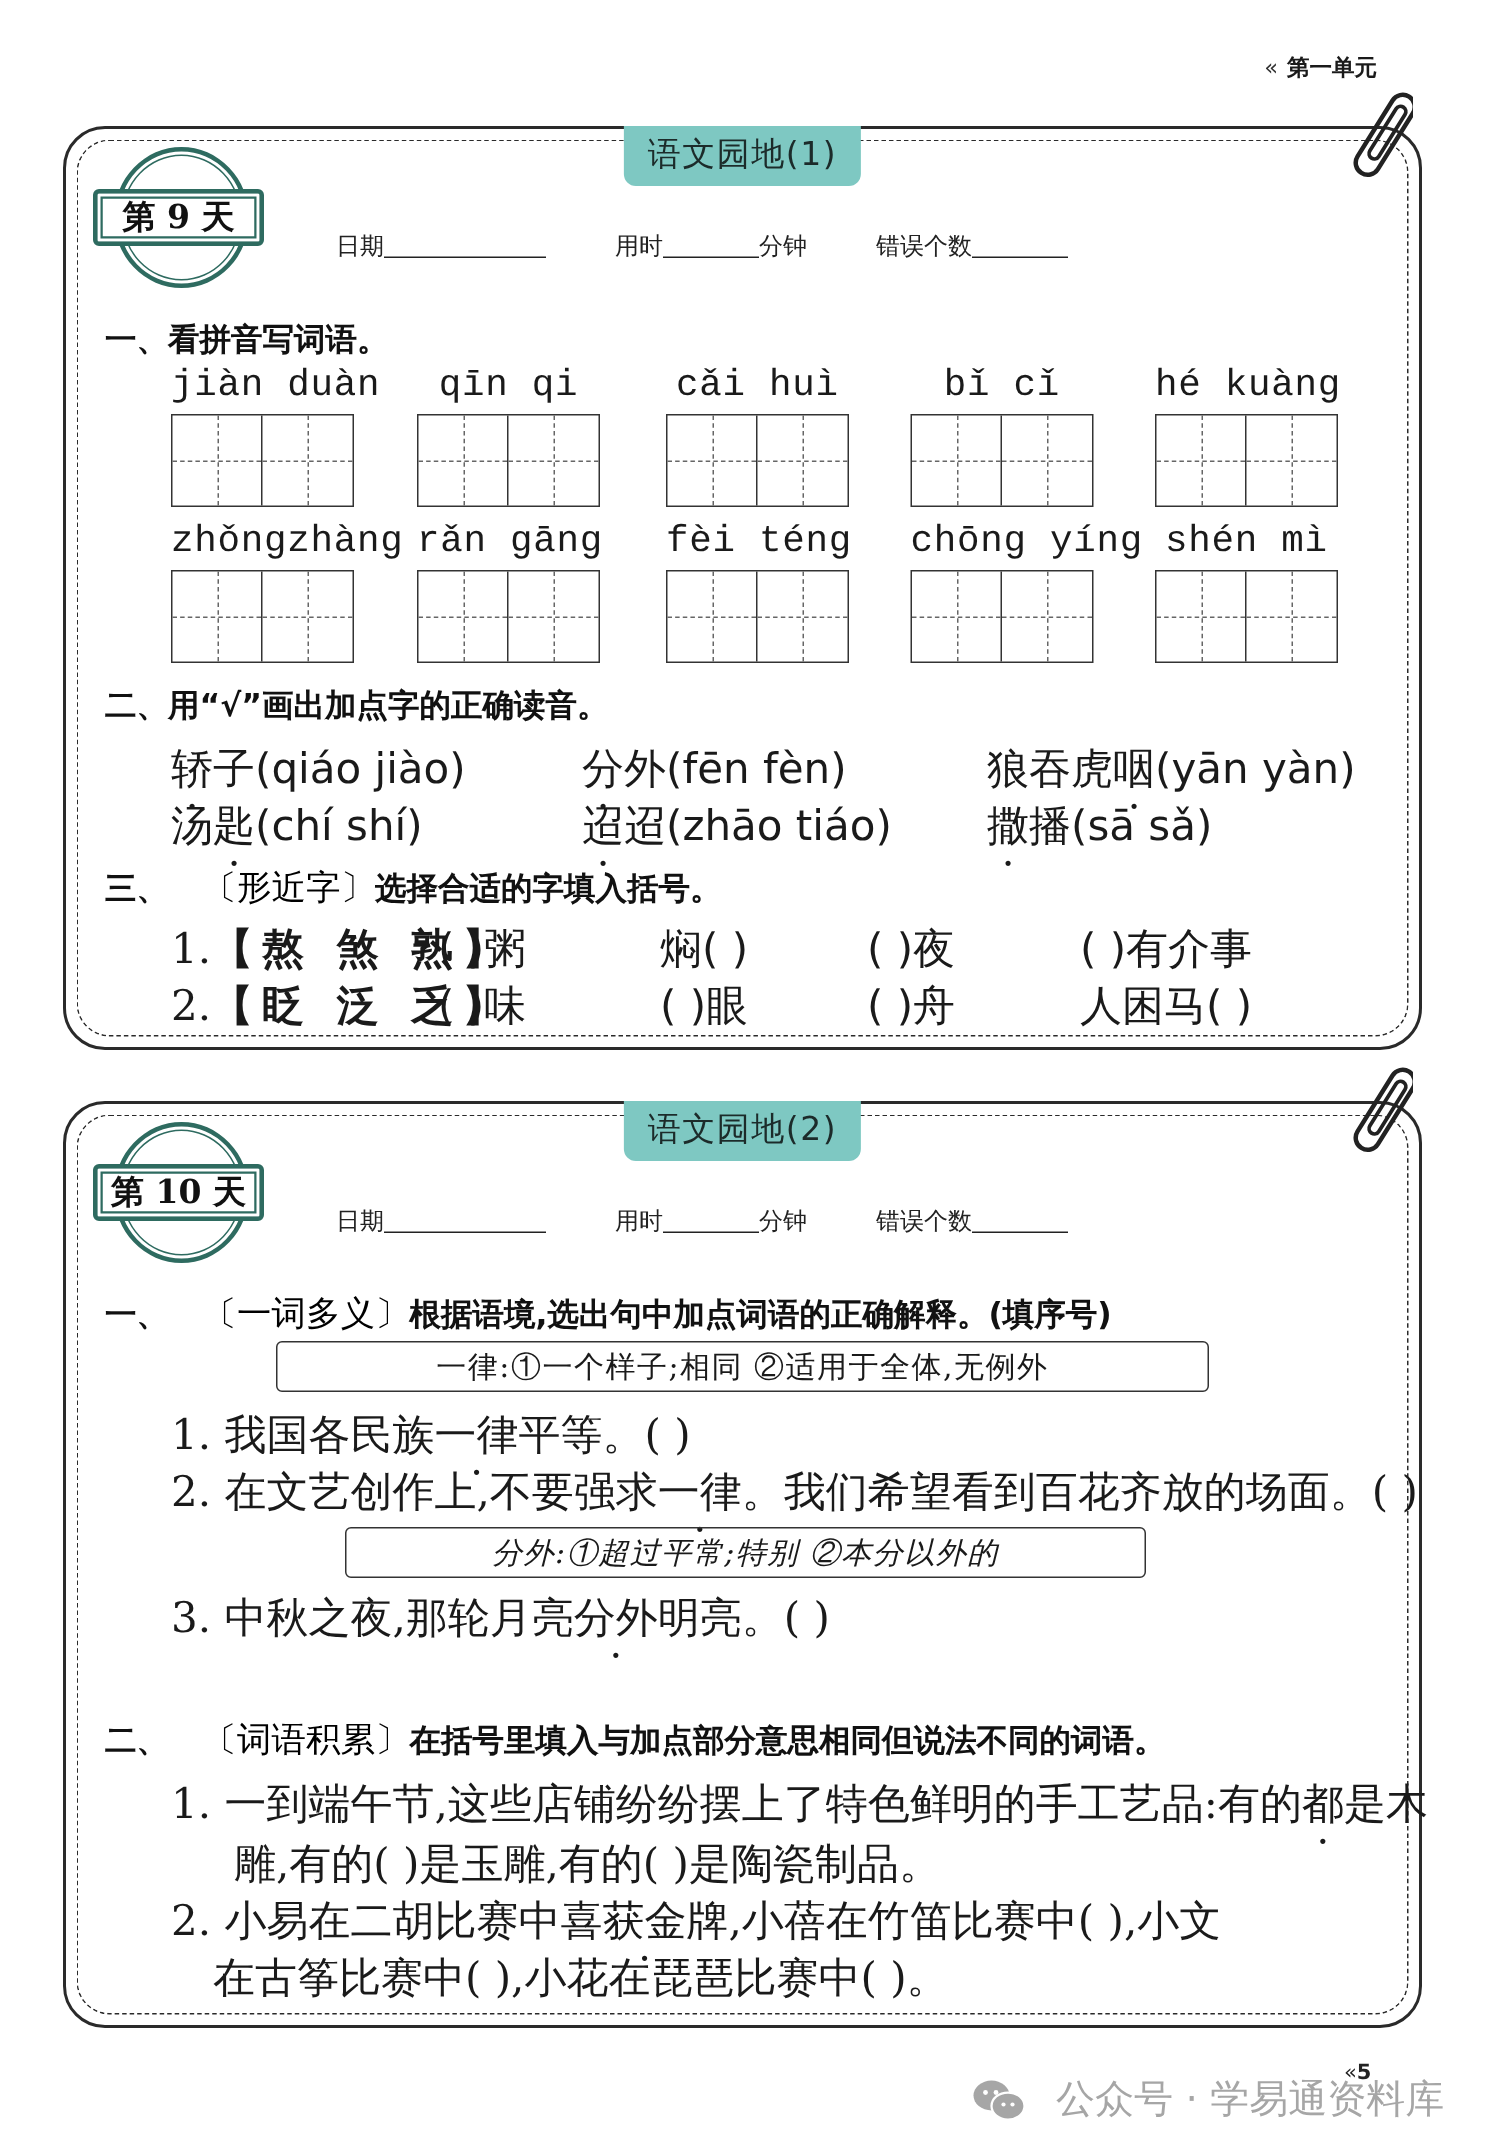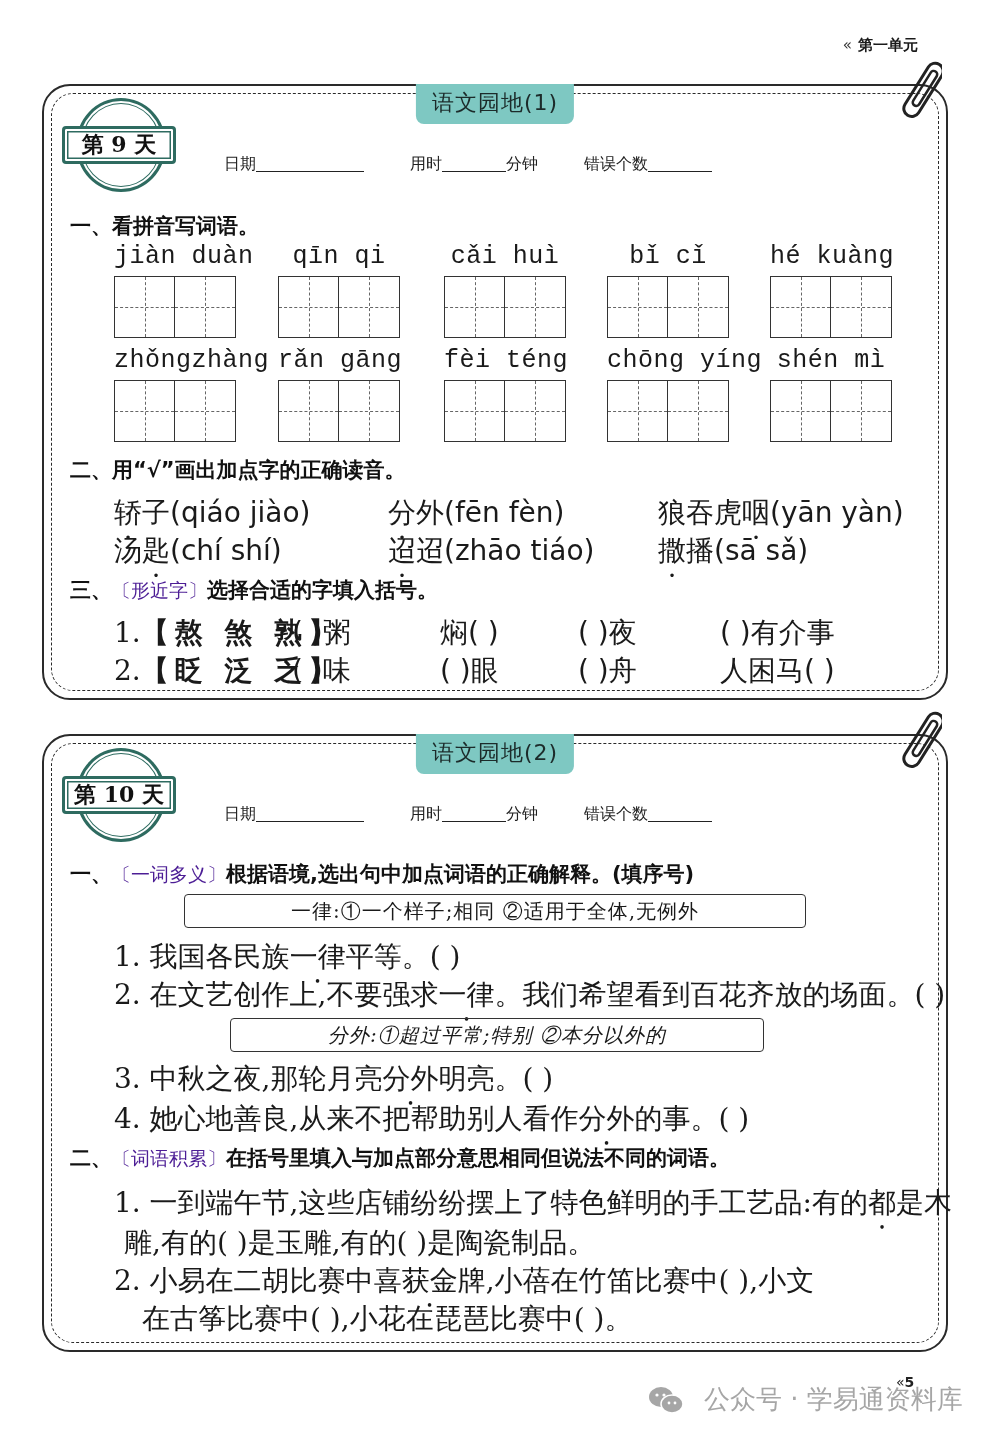--- a/index.html
+++ b/index.html
@@ -47,21 +47,21 @@
     font-family: "DejaVu Serif", serif; font-weight: bold; font-size: 22px;
     display: flex; align-items: center; justify-content: center; color: #111;
   }
   .meta {
     position: absolute; top: 68px; left: 180px; font-size: 16px;
     font-family: "DejaVu Serif", serif; display: flex; gap: 0; color: #222;
   }
   .meta .blank { display: inline-block; border-bottom: 1px solid #222; height: 18px; vertical-align: bottom; }
 
   .sec-title { position: absolute; font-size: 21px; font-weight: bold; color: #111; text-align: right; }
-  .sec-title .bracket { font-weight: normal; color: #4c1d95; font-family: "DejaVu Serif", serif; font-size: 19px; }
+  .sec-title .bracket { font-weight: normal; color: #000000; font-family: "DejaVu Serif", serif; font-size: 23px; margin-left: 23px; }
 
   .word { position: absolute; width: 122px; text-align: center; }
   .pinyin { font-size: 25px; letter-spacing: 0.5px; height: 30px; white-space: nowrap; font-family: Liberation Mono, monospace; }
   .grid { width: 122px; height: 62px; border: 1.5px solid #333; display: flex; margin-top: 4px; }
   .cell {
     width: 50%; height: 100%; position: relative; border-right: 1px solid #333;
   }
   .cell:last-child { border-right: none; }
   .cell::before { content: ""; position: absolute; left: 50%; top: 0; bottom: 0; border-left: 1px dashed #666; }
   .cell::after { content: ""; position: absolute; top: 50%; left: 0; right: 0; border-top: 1px dashed #666; }
@@ -254,31 +254,28 @@
   <div class="line serif" style="left:70px; top:202px;">
     <span>1. 我国各民族</span><span class="dotted">一律</span><span>平等。(      )</span>
   </div>
   <div class="line serif" style="left:70px; top:240px;">
     <span>2. 在文艺创作上,不要强求</span><span class="dotted">一律</span><span>。我们希望看到百花齐放的场面。(      )</span>
   </div>
   <div class="defbox" style="left:186px; top:282px; width:534px; height:34px;font-style:italic;">分外:①超过平常;特别   ②本分以外的</div>
   <div class="line serif" style="left:70px; top:324px;">
     <span>3. 中秋之夜,那轮月亮</span><span class="dotted">分外</span><span>明亮。(      )</span>
   </div>
-  <div class="line serif" style="left:70px; top:364px;">
-    <span>4. 她心地善良,从来不把帮助别人看作</span><span class="dotted">分外</span><span>的事。(      )</span>
-  </div>
 
   <div class="sec-title" style="left:26px; top:408px;">
     <span>二、</span><span class="bracket">〔词语积累〕</span><span>在括号里填入与加点部分意思相同但说法不同的词语。</span>
   </div>
   <div class="line serif" style="left:70px; top:448px;">
     <span>1. 一到端午节,这些店铺纷纷摆上了特色鲜明的手工艺品:有的</span><span class="dotted">都</span><span>是木</span>
   </div>
-  <div class="line serif" style="left:80px; top:488px;">雕,有的(          )是玉雕,有的(          )是陶瓷制品。</div>
+  <div class="line serif" style="left:112px; top:488px;">雕,有的(          )是玉雕,有的(          )是陶瓷制品。</div>
   <div class="line serif" style="left:70px; top:526px;">
     <span>2. 小易在二胡比赛中</span><span class="dotted" style="letter-spacing:0;">喜获金牌</span><span>,小蓓在竹笛比赛中(                    ),小文</span>
   </div>
   <div class="line serif" style="left:98px; top:564px;">在古筝比赛中(                    ),小花在琵琶比赛中(                    )。</div>
 </div>
 <svg class="clip" style="left:902px; top:706px;" viewBox="0 0 40 80">
   <rect x="10" y="4" width="16" height="60" rx="8" fill="none" stroke="#222" stroke-width="3" transform="rotate(32 20 40)"></rect>
   <rect x="15" y="12" width="7" height="40" rx="3.5" fill="none" stroke="#222" stroke-width="2.5" transform="rotate(32 20 40)"></rect>
 </svg>
 

